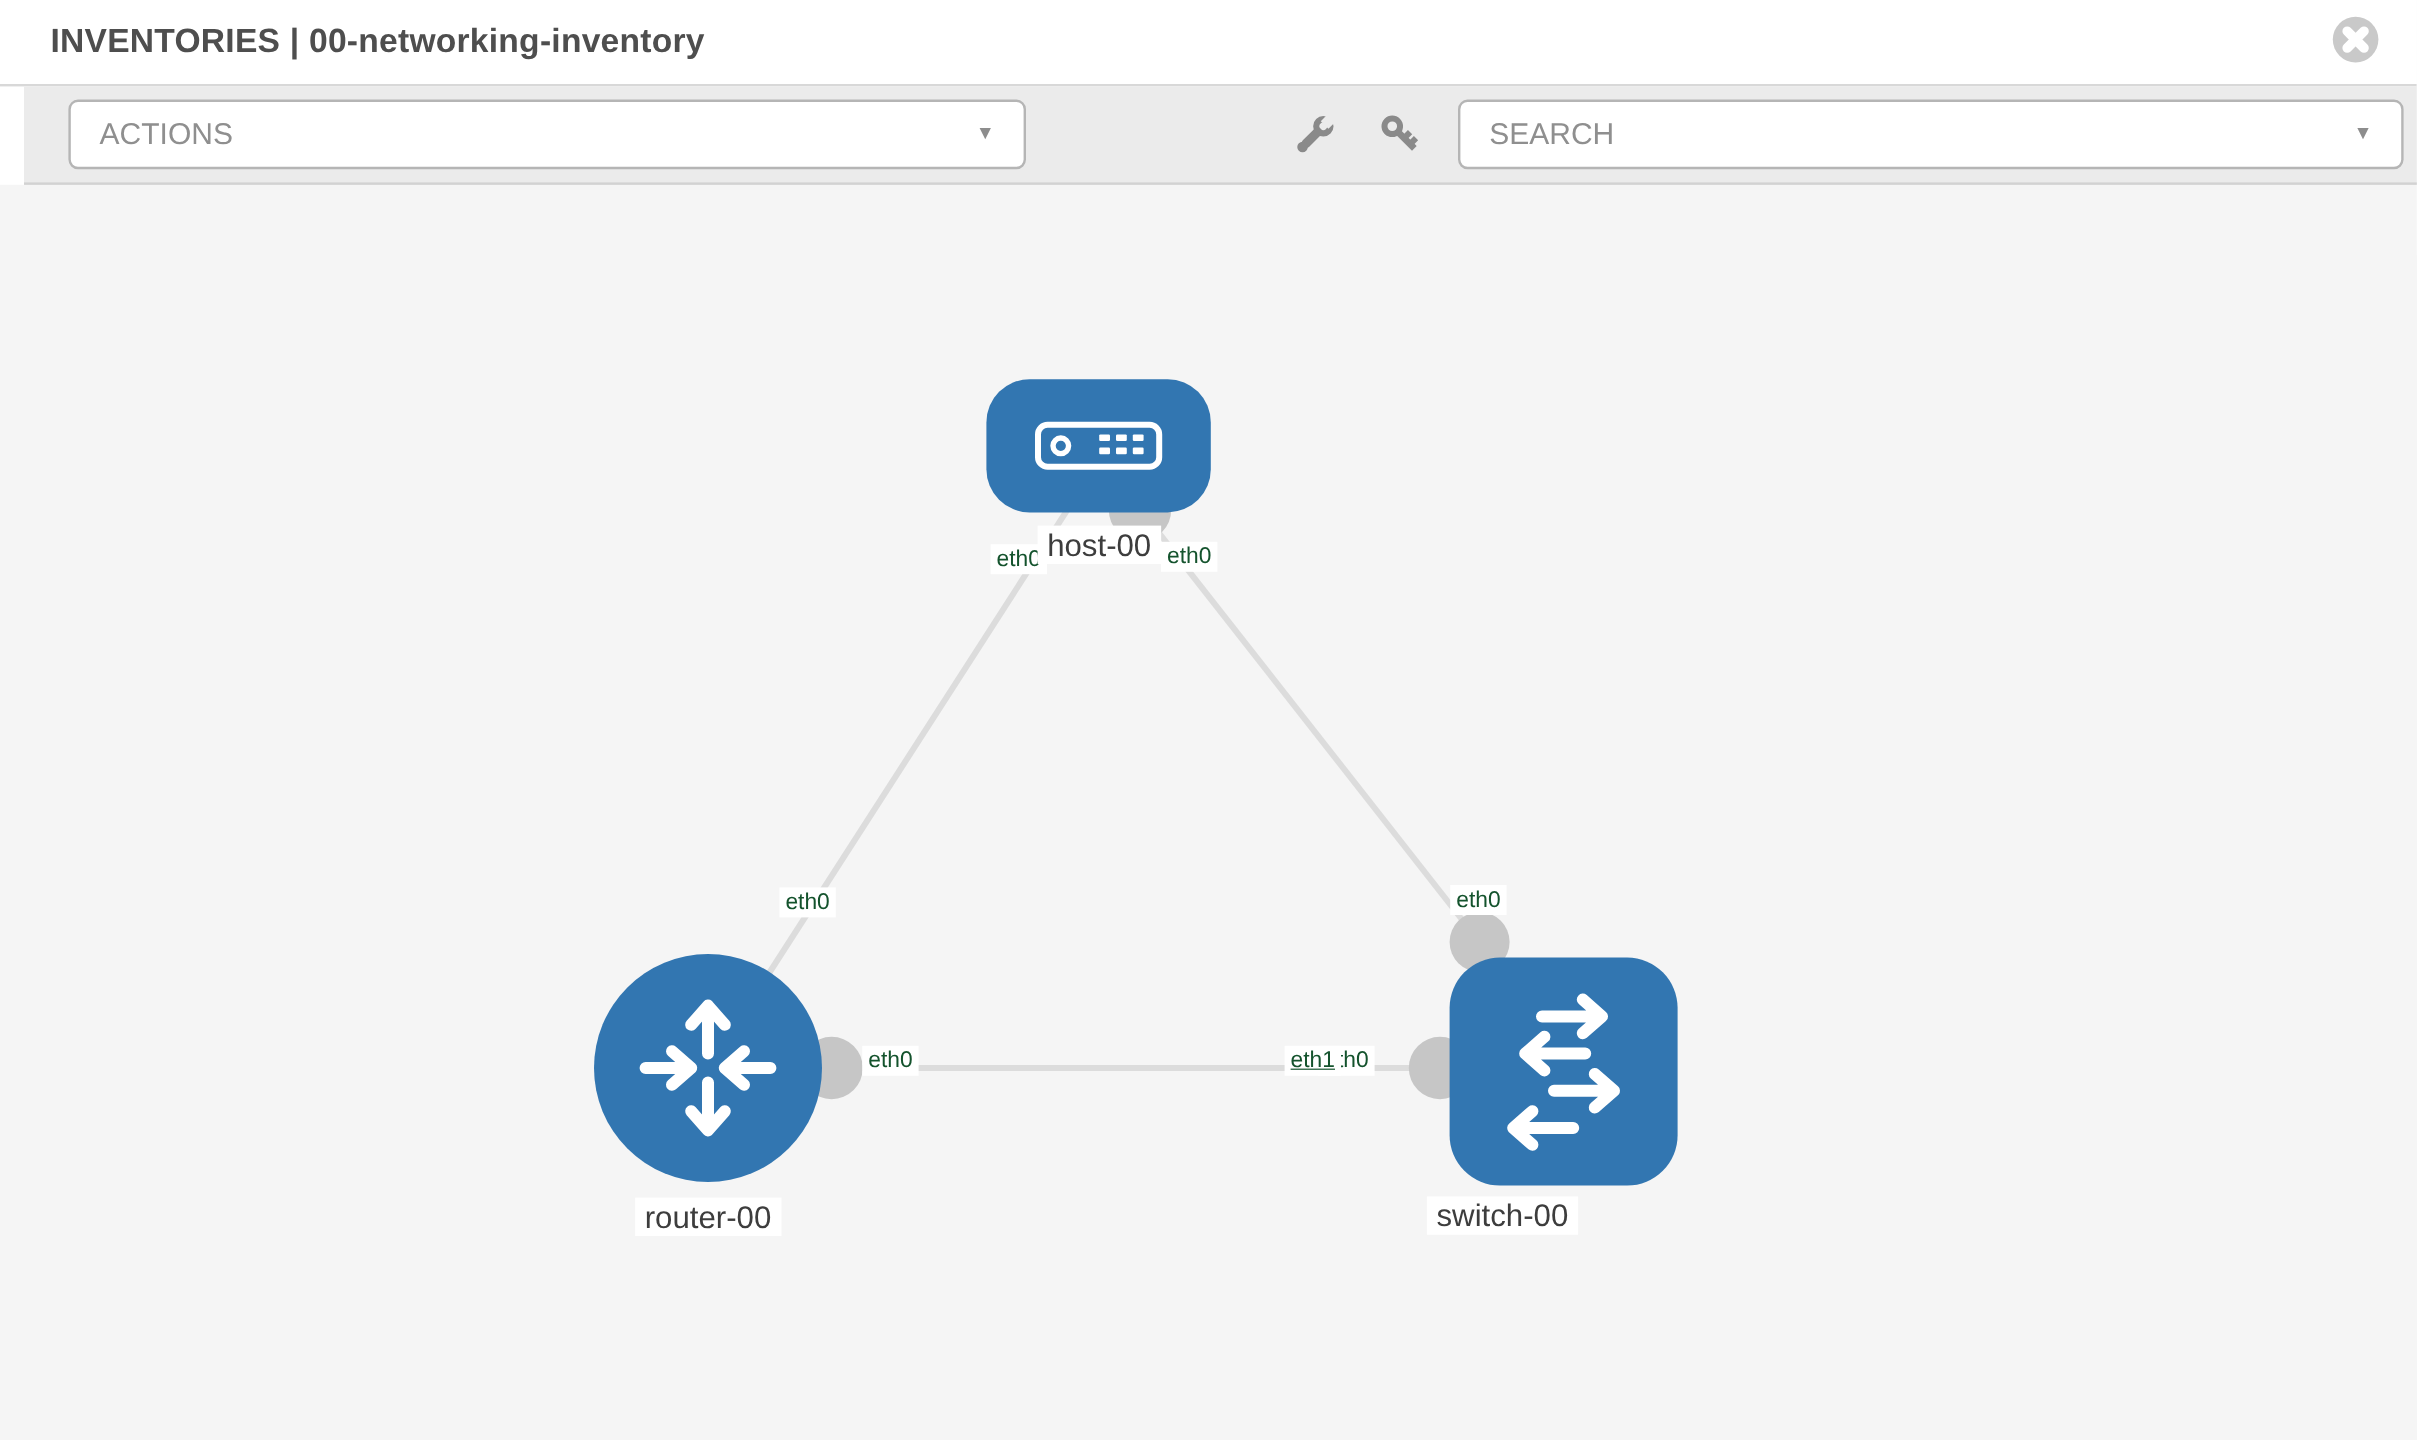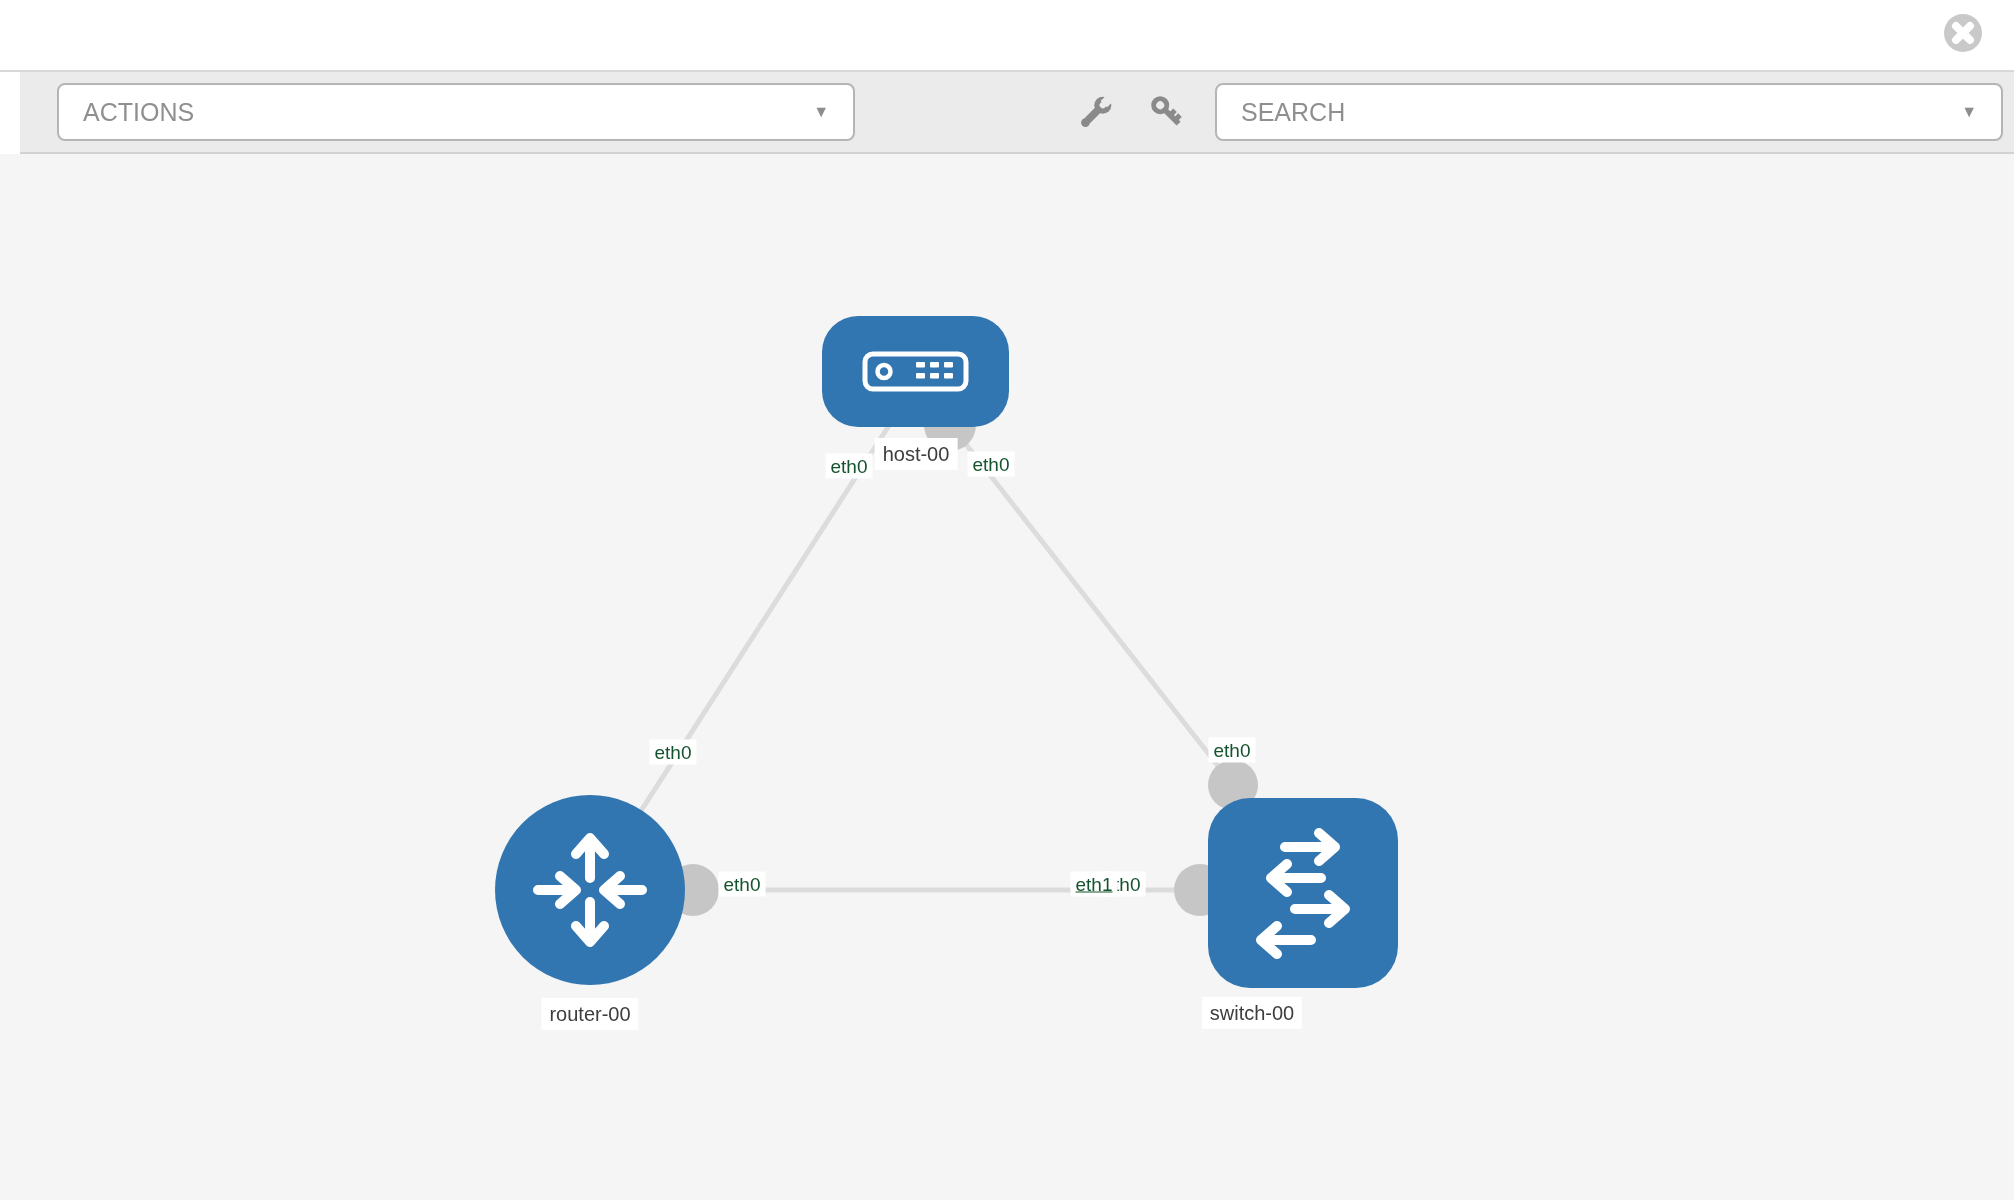--- a/index.html
+++ b/index.html
@@ -22,38 +22,39 @@
   .wrench { left:1053px; }
   .key { left:1126px; }
 
   
   .canvas { position:absolute; top:154px; left:0; width:2014px; height:1046px; background:#f5f5f5; overflow:hidden; }
   .topo-svg { position:absolute; top:0; left:0; }
 
   .iface-label { position:absolute; transform:translate(-50%,-50%); background:#fff; color:#14532d; font-size:19px; line-height:23px; padding:1px 5px; white-space:nowrap; z-index:10; }
   .iface-back { z-index:9; }
   .iface-front { z-index:11; }
-  .node-label { position:absolute; transform:translate(-50%,-50%); background:#fff; color:#3d3d3d; font-size:20px; line-height:30px; padding:1px 8px; white-space:nowrap; z-index:12; }
+  .node-label { position:absolute; transform:translate(-50%,-50%); background:#fff; color:#3d3d3d; font-size:26px; line-height:30px; padding:1px 8px; white-space:nowrap; z-index:12; }
 
   
   .zoom-panel { position:absolute; left:1622px; top:928px; width:392px; height:118px; background:#fff; border-top:2px solid #b9b9b9; border-left:2px solid #b9b9b9; z-index:20; }
   .zoom-level { text-align:center; margin-top:8px; font-size:21px; color:#222; }
   .zoom-row { position:relative; height:40px; margin-top:8px; }
   .zoom-minus, .zoom-plus { position:absolute; top:0; width:40px; height:40px; text-align:center; font-size:36px; line-height:36px; font-weight:bold; color:#9b9b9b; cursor:pointer; }
   .zoom-minus { left:18px; }
   .zoom-plus { left:342px; }
   .zoom-track { position:absolute; left:66px; top:7px; width:270px; height:26px; background:#fff; border:2px solid #b3b3b3; border-radius:14px; cursor:pointer; }
   .zoom-knob { position:absolute; left:152px; top:-8px; width:38px; height:38px; border-radius:50%; background:#3276b1; cursor:grab; }
 </style>
 </head>
 <body>
 
 <div class="app">
 
   <div class="header">
+    <div class="page-title">INVENTORIES | 00-networking-inventory</div>
     <svg class="close-btn" viewBox="0 0 40 40">
       <circle cx="20" cy="20" r="19" fill="#c9c9c9"></circle>
       <path d="M13 13 L27 27 M27 13 L13 27" stroke="#ffffff" stroke-width="8" stroke-linecap="round" fill="none"></path>
     </svg>
   </div>
 
   <div class="toolbar">
     <div class="select-box actions-box">
       <span class="sel-text">ACTIONS</span>
       <span class="caret">▼</span>

